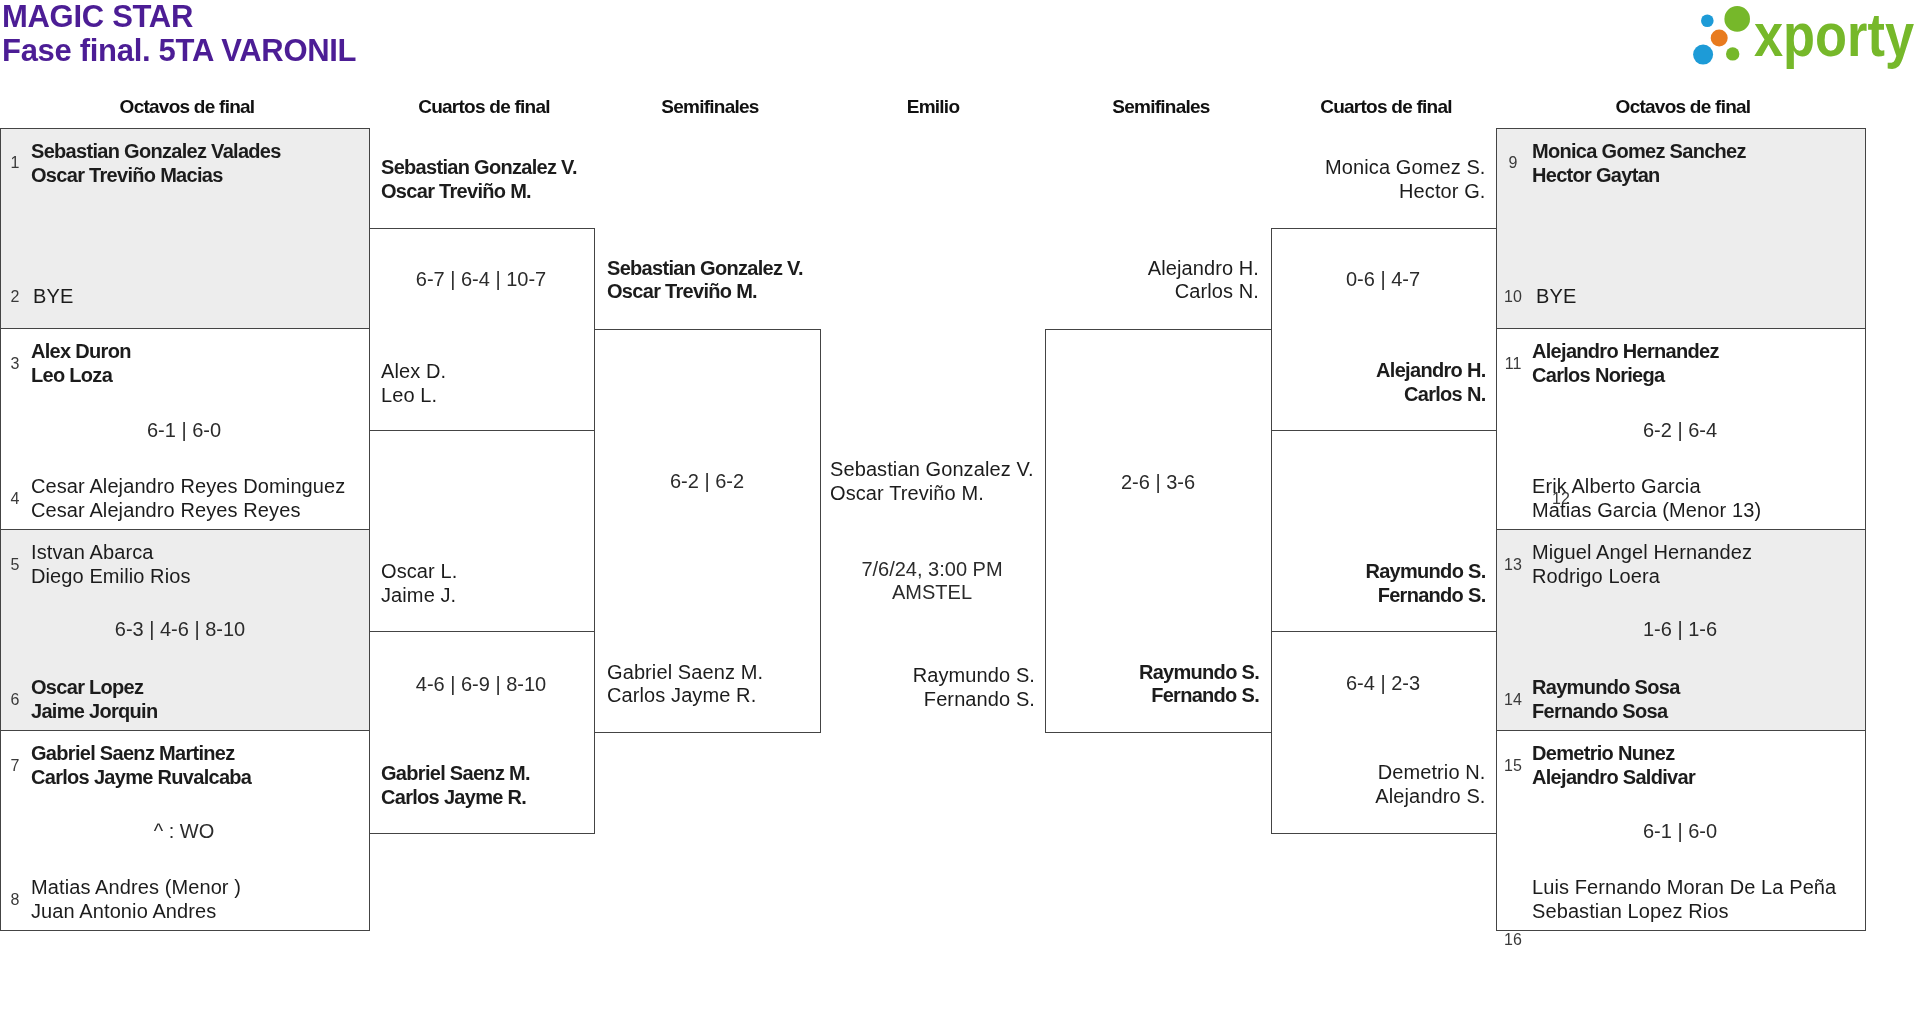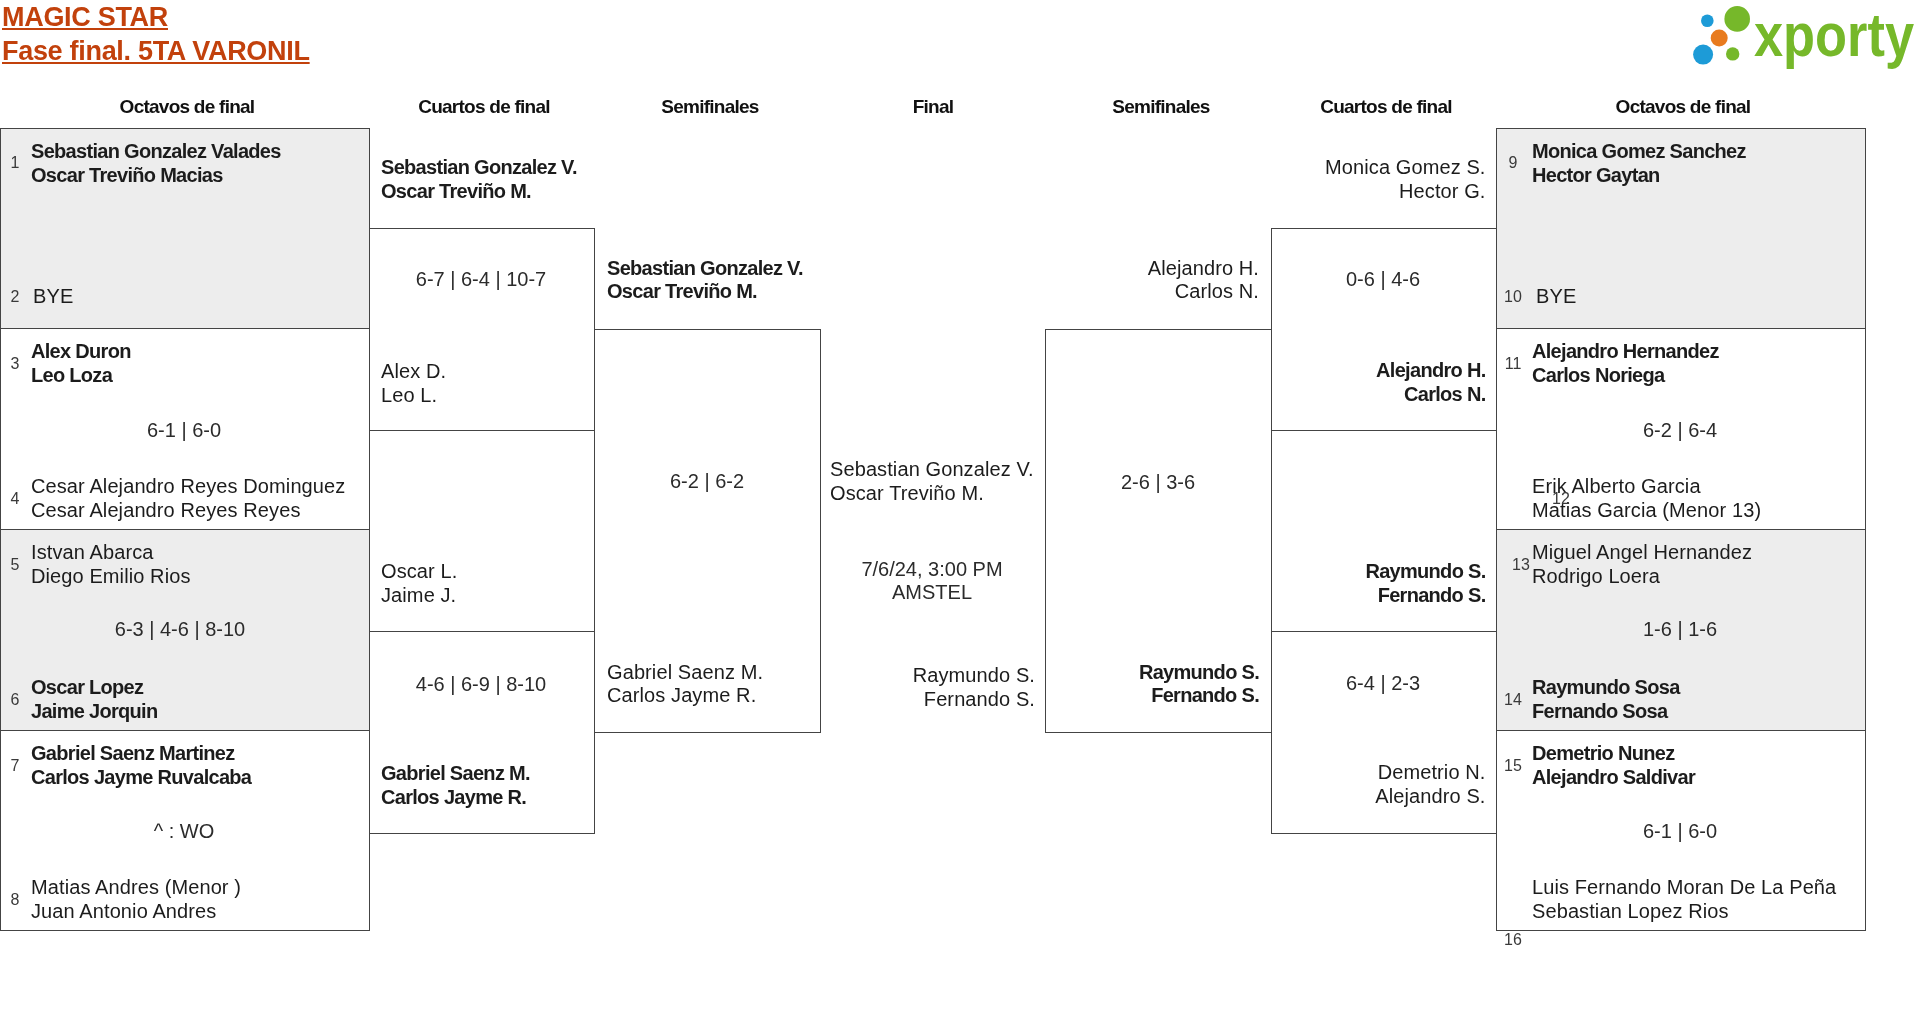--- a/index.html
+++ b/index.html
@@ -39,26 +39,26 @@
   <g>
     <circle cx="1707.3" cy="20.7" r="6.3" fill="#1d9bd7"></circle>
     <circle cx="1737.2" cy="18.9" r="12.8" fill="#76b82a"></circle>
     <circle cx="1719.2" cy="38" r="8.5" fill="#e87b1e"></circle>
     <circle cx="1703.1" cy="54.6" r="10" fill="#1d9bd7"></circle>
     <circle cx="1732.7" cy="53.9" r="6.7" fill="#76b82a"></circle>
     <text x="1754" y="56" font-family="Liberation Sans, sans-serif" font-size="62" font-weight="bold" fill="#76b82a" textLength="160" lengthAdjust="spacingAndGlyphs">xporty</text>
   </g>
 </svg>
 
-<div class="abs b" style="left:2px;top:0;font-size:27px;line-height:34px;color:#c2410c;letter-spacing:-0.3px;text-decoration:underline;">MAGIC STAR<br>Fase final. 5TA VARONIL</div>
+<div class="abs b" style="left:2px;top:0;font-size:31px;line-height:34px;color:#4c1d95;letter-spacing:-0.3px;">MAGIC STAR<br>Fase final. 5TA VARONIL</div>
 
 <div class="abs hdr" style="left:37px;top:96px;">Octavos de final</div>
 <div class="abs hdr" style="left:334px;top:96px;">Cuartos de final</div>
 <div class="abs hdr" style="left:560px;top:96px;">Semifinales</div>
-<div class="abs hdr" style="left:783px;top:96px;">Final</div>
+<div class="abs hdr" style="left:783px;top:96px;">Emilio</div>
 <div class="abs hdr" style="left:1011px;top:96px;">Semifinales</div>
 <div class="abs hdr" style="left:1236px;top:96px;">Cuartos de final</div>
 <div class="abs hdr" style="left:1533px;top:96px;">Octavos de final</div>
 
 <div class="abs nm b" style="left:31px;top:140px;">Sebastian Gonzalez Valades<br>Oscar Treviño Macias</div>
 <div class="abs seed" style="left:0px;top:151px;">1</div>
 <div class="abs nm" style="left:33px;top:285px;">BYE</div>
 <div class="abs seed" style="left:0px;top:285px;">2</div>
 
 <div class="abs nm b" style="left:31px;top:340px;">Alex Duron<br>Leo Loza</div>
@@ -93,40 +93,40 @@
 
 <div class="abs nm" style="left:830px;top:458px;">Sebastian Gonzalez V.<br>Oscar Treviño M.</div>
 <div class="abs sc" style="left:772px;top:558px;">7/6/24, 3:00 PM<br>AMSTEL</div>
 <div class="abs nm r" style="right:885px;top:664px;">Raymundo S.<br>Fernando S.</div>
 
 <div class="abs nm r" style="right:661px;top:256.5px;">Alejandro H.<br>Carlos N.</div>
 <div class="abs sc" style="left:998px;top:471px;">2-6 | 3-6</div>
 <div class="abs nm b r" style="right:661px;top:660.5px;">Raymundo S.<br>Fernando S.</div>
 
 <div class="abs nm r" style="right:434.5px;top:156px;">Monica Gomez S.<br>Hector G.</div>
-<div class="abs sc" style="left:1223px;top:268px;">0-6 | 4-6</div>
+<div class="abs sc" style="left:1223px;top:268px;">0-6 | 4-7</div>
 <div class="abs nm b r" style="right:434.5px;top:359px;">Alejandro H.<br>Carlos N.</div>
 
 <div class="abs nm b r" style="right:434.5px;top:560px;">Raymundo S.<br>Fernando S.</div>
 <div class="abs sc" style="left:1223px;top:672px;">6-4 | 2-3</div>
 <div class="abs nm r" style="right:434.5px;top:761px;">Demetrio N.<br>Alejandro S.</div>
 
 <div class="abs nm b" style="left:1532px;top:140px;">Monica Gomez Sanchez<br>Hector Gaytan</div>
 <div class="abs seed" style="left:1498px;top:151px;">9</div>
 <div class="abs nm" style="left:1536px;top:285px;">BYE</div>
 <div class="abs seed" style="left:1498px;top:285px;">10</div>
 
 <div class="abs nm b" style="left:1532px;top:340px;">Alejandro Hernandez<br>Carlos Noriega</div>
 <div class="abs seed" style="left:1498px;top:352px;text-align:center;">11</div>
 <div class="abs sc" style="left:1520px;top:419px;">6-2 | 6-4</div>
 <div class="abs nm" style="left:1532px;top:475px;">Erik Alberto Garcia<br>Matias Garcia (Menor 13)</div>
 <div class="abs seed" style="left:1498px;top:487px;padding-left:48px;">12</div>
 
 <div class="abs nm" style="left:1532px;top:541px;">Miguel Angel Hernandez<br>Rodrigo Loera</div>
-<div class="abs seed" style="left:1498px;top:553px;padding-left:8px;">13</div>
+<div class="abs seed" style="left:1498px;top:553px;">13</div>
 <div class="abs sc" style="left:1520px;top:618px;">1-6 | 1-6</div>
 <div class="abs nm b" style="left:1532px;top:676px;">Raymundo Sosa<br>Fernando Sosa</div>
 <div class="abs seed" style="left:1498px;top:688px;">14</div>
 
 <div class="abs nm b" style="left:1532px;top:742px;">Demetrio Nunez<br>Alejandro Saldivar</div>
 <div class="abs seed" style="left:1498px;top:754px;">15</div>
 <div class="abs sc" style="left:1520px;top:819.5px;">6-1 | 6-0</div>
 <div class="abs nm" style="left:1532px;top:876px;">Luis Fernando Moran De La Peña<br>Sebastian Lopez Rios</div>
 <div class="abs seed" style="left:1498px;top:888px;margin-top:40px;">16</div>
 

